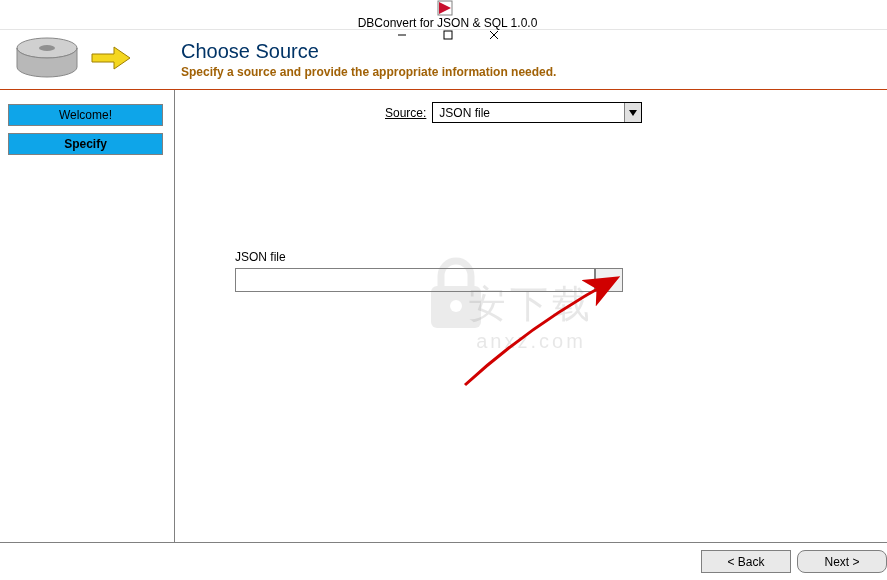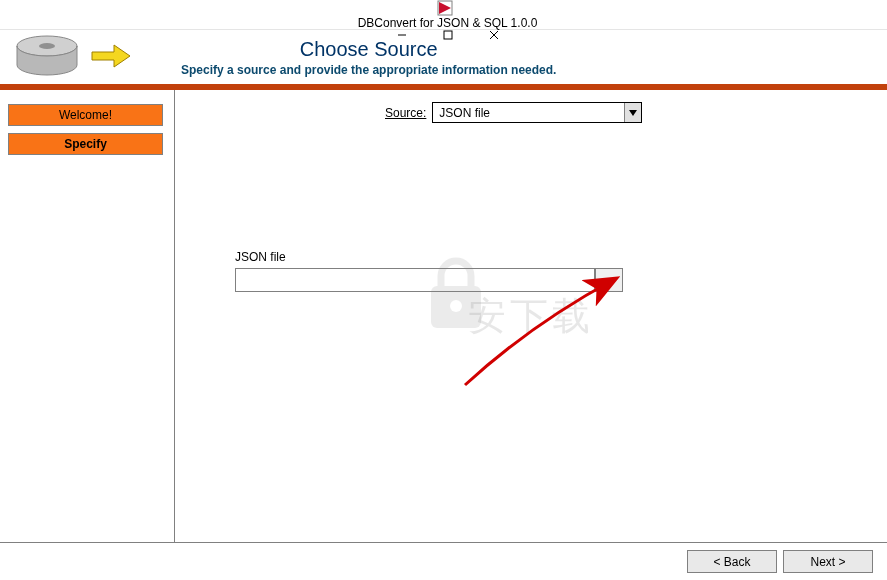--- a/index.html
+++ b/index.html
@@ -48,41 +48,40 @@
       color: #000;
       cursor: default;
     }
     .win-btn.close { font-size: 13px; }
     
     .header {
       height: 60px;
       display: flex;
       align-items: center;
       padding: 4px 8px 4px 12px;
-      border-bottom: 6px solid #c2410c;
-      text-align: center;
+      border-bottom: 1px solid #c2410c;
     }
     .logo-area {
       display: flex;
       align-items: center;
       width: 165px;
     }
     .heading-area {
       padding-left: 4px;
     }
     .heading-title {
       font-size: 20px;
       color: #003366;
       font-family: Tahoma, Arial, sans-serif;
       font-weight: normal;
       margin-bottom: 2px;
     }
     .heading-sub {
       font-size: 12px;
-      color: #0c4a6e;
+      color: #a16207;
       font-weight: bold;
     }
     
     .body {
       display: flex;
       height: calc(580px - 30px - 60px - 38px);
     }
     .sidebar {
       width: 175px;
       border-right: 1px solid #808080;
@@ -90,21 +89,21 @@
     }
     .step-btn {
       width: 155px;
       height: 22px;
       border: 1px solid #808080;
       display: flex;
       align-items: center;
       justify-content: center;
       margin-bottom: 7px;
       font-size: 12px;
-      background: #f97316;
+      background: #0ea5e9;
     }
     .step-btn.active {
       font-weight: bold;
     }
     .main {
       flex: 1;
       position: relative;
       padding: 12px 20px;
     }
     .source-row {
@@ -174,34 +173,33 @@
       font-size: 12px;
       letter-spacing: 1px;
     }
     
     .footer {
       height: 38px;
       border-top: 1px solid #808080;
       display: flex;
       align-items: center;
       justify-content: flex-end;
-      padding-right: 14px;
       gap: 0;
     }
     .nav-btn {
       width: 90px;
       height: 23px;
       border: 1px solid #808080;
       background: #e9e9e9;
       font-size: 12px;
       display: flex;
       align-items: center;
       justify-content: center;
     }
-    .nav-btn + .nav-btn { margin-left: 6px; }
+    .nav-btn + .nav-btn { margin-left: 6px; border-radius: 8px; }
     
     .watermark {
       position: absolute;
       left: 50%;
       top: 50%;
       transform: translate(-50%, -50%);
       pointer-events: none;
       opacity: 0.18;
       text-align: center;
       color: #808080;
@@ -319,20 +317,21 @@
 
     <div class="watermark-icon">
       <svg width="70" height="80" viewBox="0 0 70 80">
         <path d="M20 30 L20 20 A15 15 0 0 1 50 20 L50 30" fill="none" stroke="#808080" stroke-width="7"></path>
         <rect x="10" y="30" width="50" height="42" rx="6" fill="#808080"></rect>
         <circle cx="35" cy="50" r="6" fill="#fff"></circle>
       </svg>
     </div>
     <div class="watermark">
       <div class="wm-top">安下载</div>
+      <div class="wm-bot">anxz.com</div>
     </div>
 
     <svg class="red-arrow" style="left:275px; top:175px;" width="180" height="130">
       <defs>
         <marker id="ah" markerWidth="12" markerHeight="12" refX="10" refY="5" orient="auto">
           <path d="M0 0 L12 5 L0 10 L3 5 Z" fill="#d00000"></path>
         </marker>
       </defs>
       <path d="M15 120 Q 80 60 165 14" stroke="#d00000" stroke-width="3" fill="none" marker-end="url(#ah)"></path>
     </svg>

